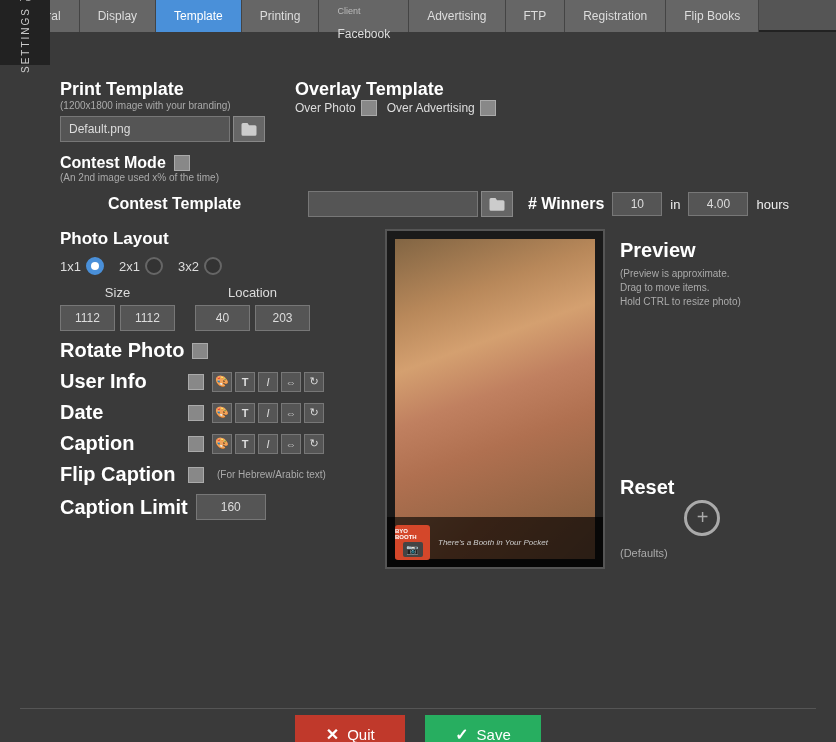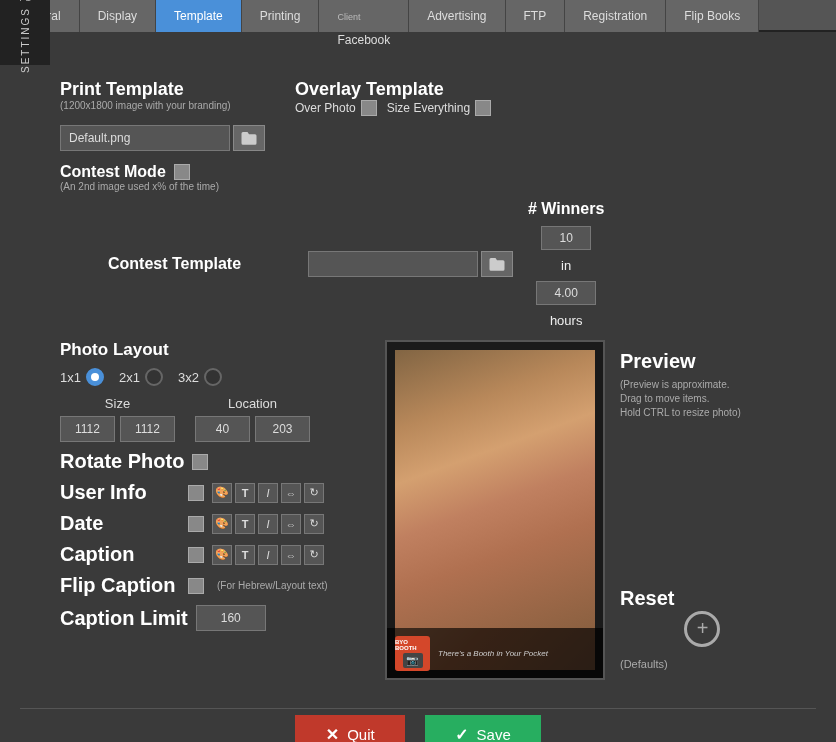--- a/index.html
+++ b/index.html
@@ -125,21 +125,20 @@
       background: #888;
       border: 1px solid #aaa;
       display: inline-block;
       cursor: pointer;
     }
     .winners-row {
       display: flex;
       align-items: center;
       gap: 8px;
       margin-left: 15px;
-      flex-direction: column;
     }
     .number-input {
       background: #555;
       border: 1px solid #777;
       color: #ddd;
       width: 50px;
       height: 24px;
       text-align: center;
       font-size: 12px;
     }
@@ -380,56 +379,56 @@
 <div class="settings-corner">
   <span class="f1">F1</span>
   <span class="settings-text">SETTINGS</span>
 </div>
 
 <div class="tab-bar">
   <div class="tab">General</div>
   <div class="tab">Display</div>
   <div class="tab active">Template</div>
   <div class="tab">Printing</div>
-  <div class="tab" style="padding-top:10px;">
+  <div class="tab" style="padding-top:4px;">
     <span style="font-size:9px;color:#bbb;display:block;line-height:14px;">Client</span>
     <span>Facebook</span>
   </div>
   <div class="tab">Advertising</div>
   <div class="tab">FTP</div>
   <div class="tab">Registration</div>
   <div class="tab">Flip Books</div>
 </div>
 
 <div class="main-content">
 
   <div style="display:flex; align-items:flex-start; margin-bottom:12px;">
 
     <div>
       <div style="font-size:18px;font-weight:bold;color:#fff;">Print Template</div>
-      <div style="font-size:10px;color:#aaa;margin-bottom:14px;">(1200x1800 image with your branding)</div>
+      <div style="font-size:10px;color:#aaa;margin-bottom:5px;">(1200x1800 image with your branding)</div>
       <div class="file-input-group">
         <input type="text" class="file-input" value="Default.png" style="">
         <div class="folder-btn">
           <svg class="folder-icon-svg" viewBox="0 0 24 20" fill="#ccc">
             <path d="M2 4 Q2 2 4 2 L10 2 L12 5 L20 5 Q22 5 22 7 L22 17 Q22 19 20 19 L4 19 Q2 19 2 17 Z"></path>
           </svg>
         </div>
       </div>
     </div>
 
     <div class="overlay-section">
       <div style="font-size:18px;font-weight:bold;color:#fff;">Overlay Template</div>
       <div class="overlay-options">
         <div class="overlay-option">
           <span>Over Photo</span>
           <div class="checkbox"></div>
         </div>
         <div class="overlay-option">
-          <span>Size Everything</span>
+          <span>Over Advertising</span>
           <div class="checkbox"></div>
         </div>
       </div>
     </div>
   </div>
 
   <div style="display:flex; align-items:flex-start; margin-bottom:8px;">
     <div>
       <div style="display:flex;align-items:center;gap:8px;">
         <div style="font-size:16px;font-weight:bold;color:#fff;">Contest Mode</div>
@@ -534,21 +533,21 @@
           <div class="format-btn" style="font-weight:bold;">T</div>
           <div class="format-btn" style="font-style:italic;">I</div>
           <div class="format-btn">⇔</div>
           <div class="format-btn">↻</div>
         </div>
       </div>
 
       <div class="control-row">
         <span class="control-label">Flip Caption</span>
         <div class="checkbox"></div>
-        <span class="flip-sub">(For Hebrew/Layout text)</span>
+        <span class="flip-sub">(For Hebrew/Arabic text)</span>
       </div>
 
       <div class="control-row">
         <span class="control-label">Caption Limit</span>
         <input type="text" class="caption-limit-input" value="160" style="">
       </div>
     </div>
 
     <div style="position:relative;">
       <div class="photo-preview-container">

